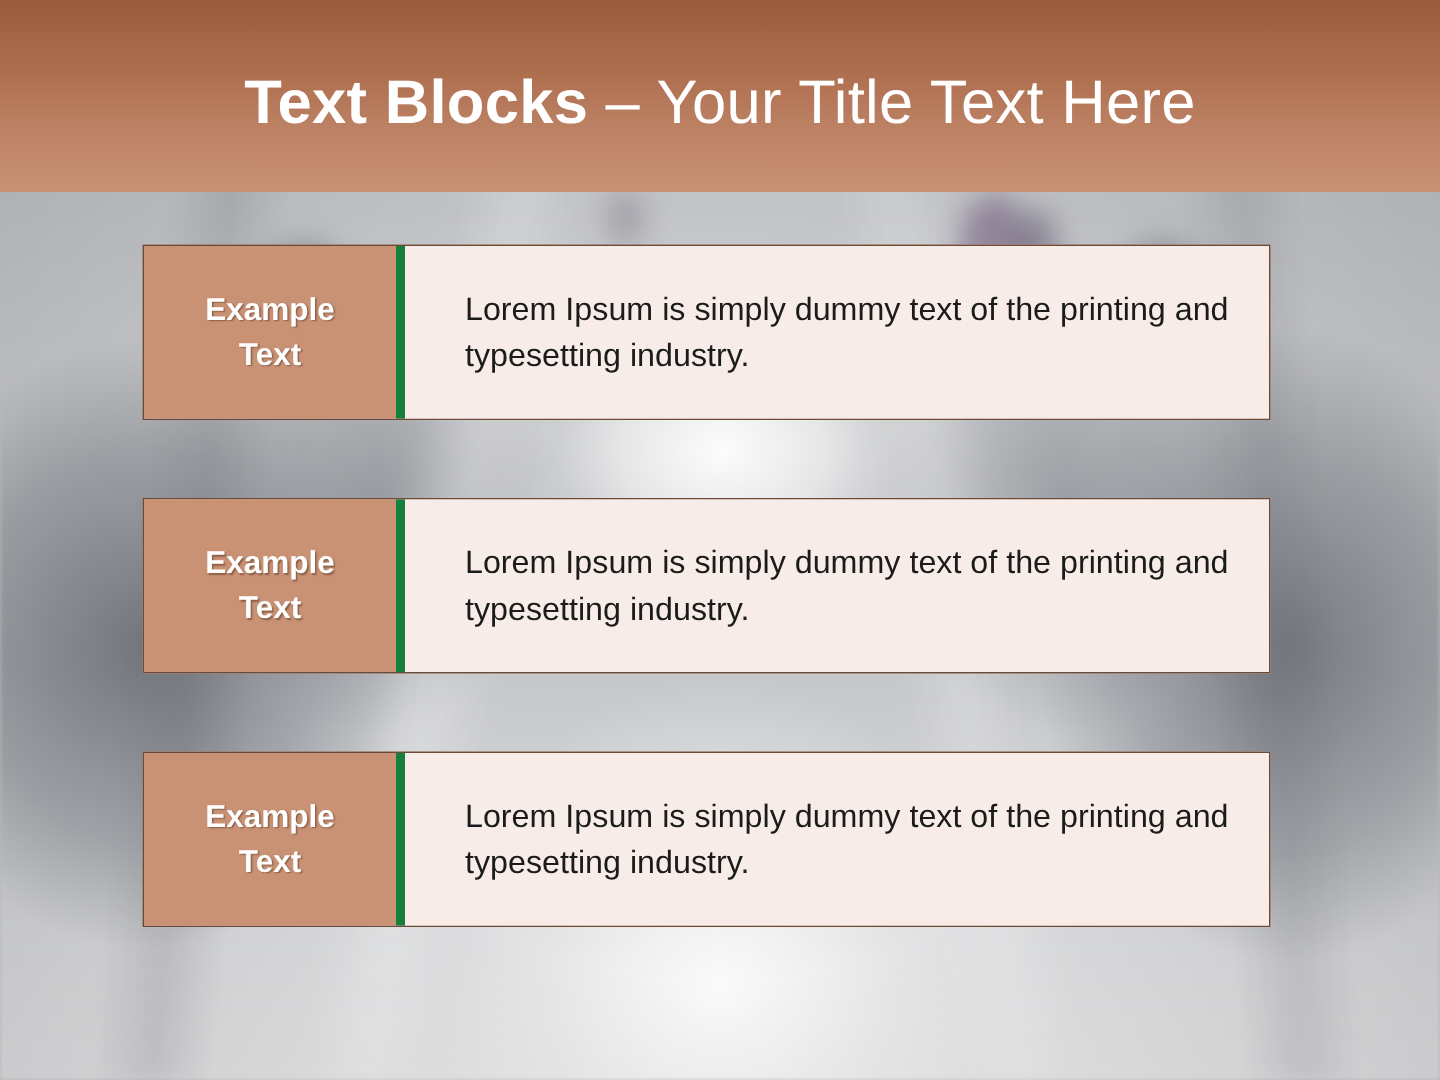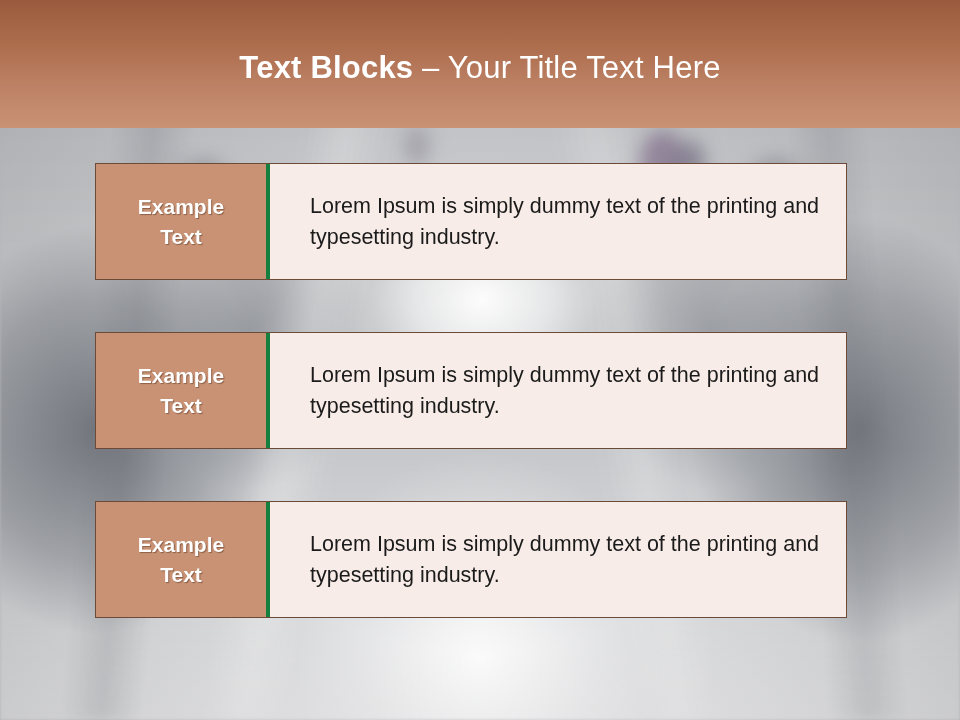--- a/index.html
+++ b/index.html
@@ -75,21 +75,21 @@
     left: 0; top: 0;
     width: 960px;
     height: 128px;
     background: linear-gradient(180deg, #9a5a3d 0%, #ae6f4f 38%, #bf8468 72%, #c99275 100%);
     display: flex;
     align-items: center;
     justify-content: center;
   }
 
   .header-title {
-    font-size: 31px;
+    font-size: 41px;
     color: #ffffff;
     letter-spacing: 0.2px;
     white-space: nowrap;
     margin-top: 8px;
   }
   .header-title .strong { font-weight: bold; }
   .header-title .light { font-weight: normal; }
 
   
   .rows {
@@ -106,21 +106,21 @@
     margin-bottom: 52px;
     border: 1px solid #6c4a38;
     background: #f7ece7;
   }
   .row:last-child { margin-bottom: 0; }
 
   .row-label {
     width: 174px;
     flex: 0 0 174px;
     background: #c99275;
-    border-right: 4px solid #15803d;
+    border-right: 6px solid #15803d;
     display: flex;
     flex-direction: column;
     align-items: center;
     justify-content: center;
     padding: 0 14px;
   }
 
   .row-label span {
     display: block;
     font-size: 21px;

